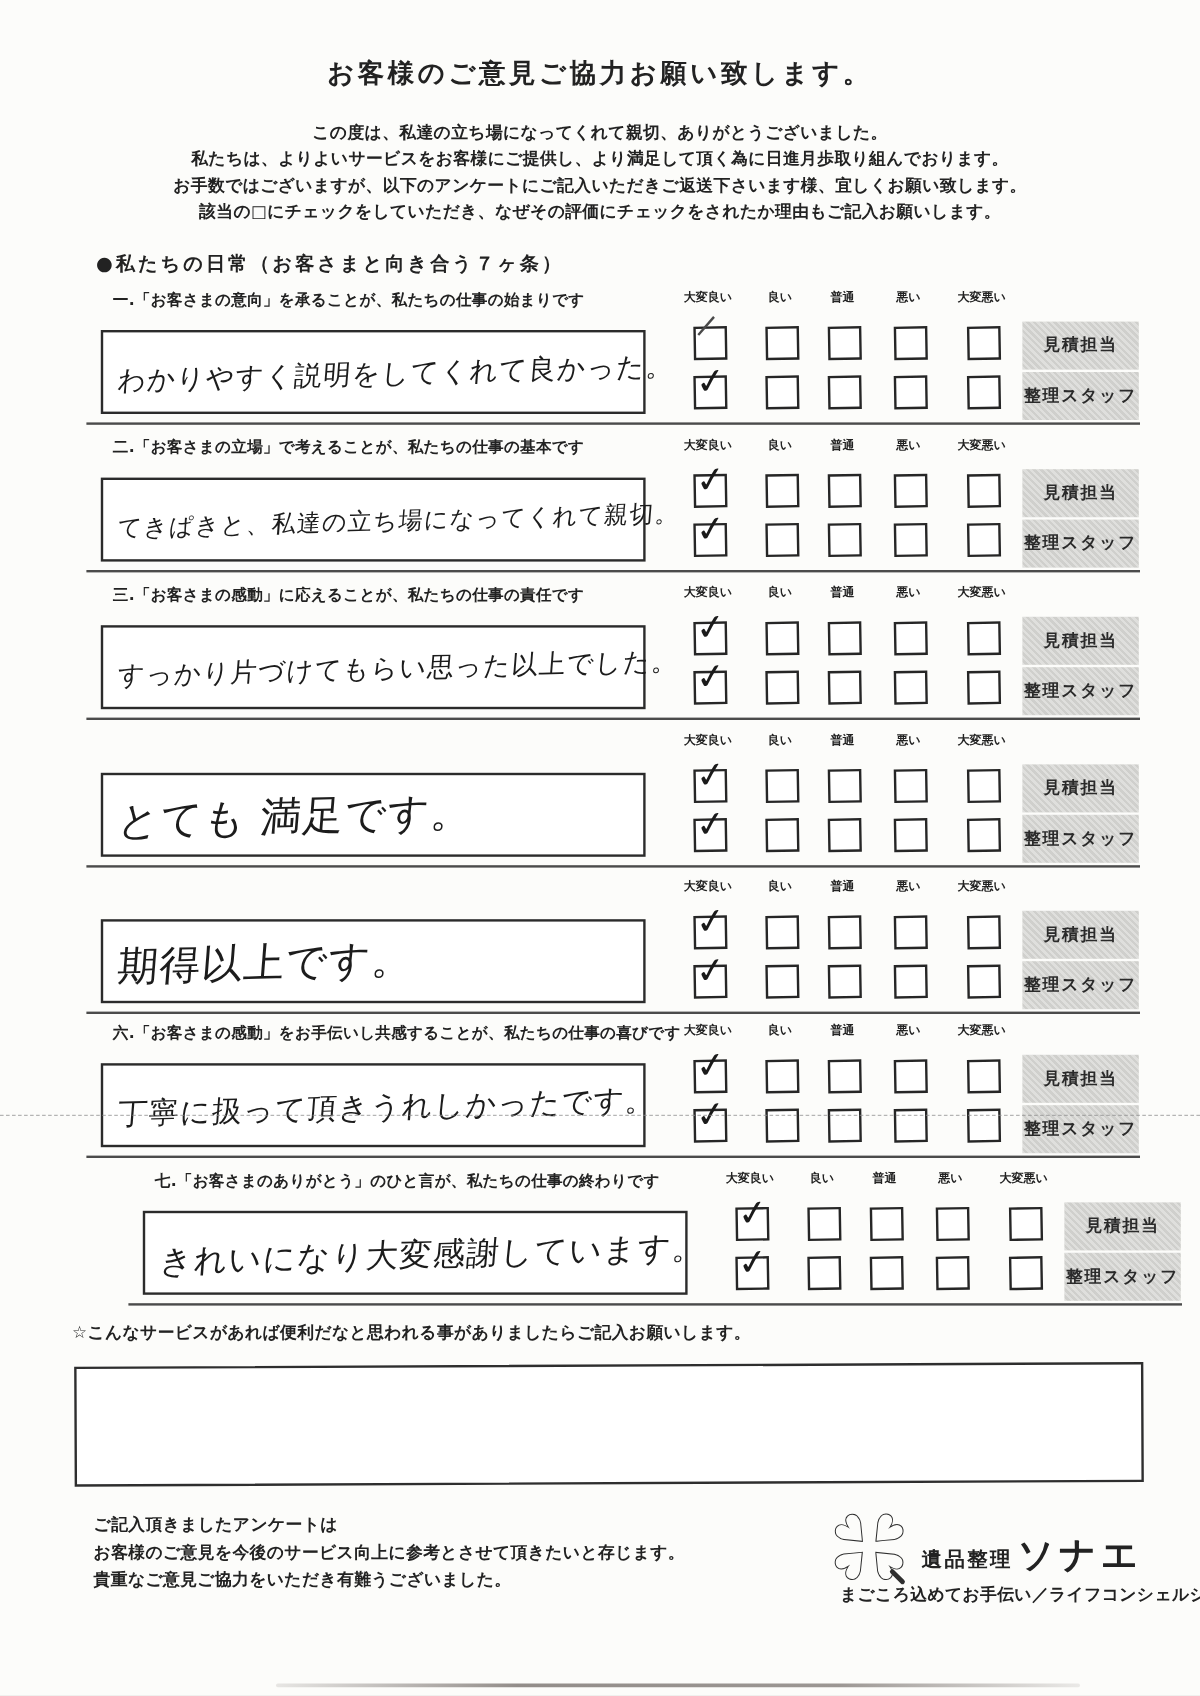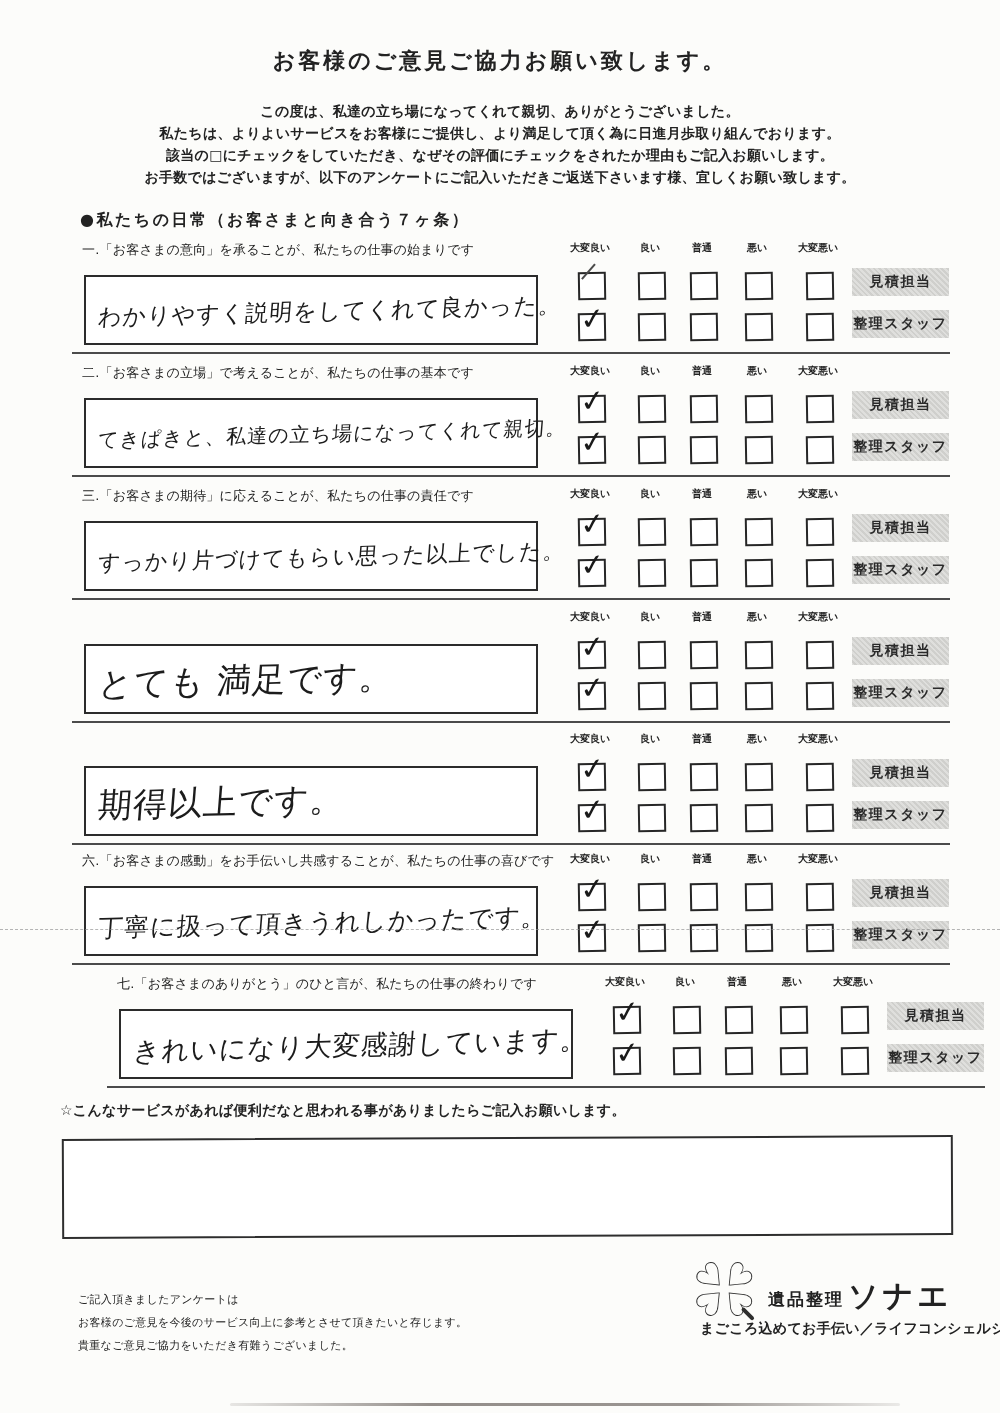--- a/index.html
+++ b/index.html
@@ -9,47 +9,47 @@
     font-family:"DejaVu Sans",sans-serif;overflow:hidden;
   }
   .title{position:absolute;top:46px;left:0;width:100%;text-align:center;
     font-size:22px;font-weight:bold;letter-spacing:3px;}
   .intro{position:absolute;top:100px;left:0;width:100%;text-align:center;
     font-size:14px;font-weight:bold;line-height:22px;letter-spacing:0.3px;}
   .section-header{position:absolute;top:210px;left:80px;
     font-size:16px;font-weight:bold;letter-spacing:2.5px;}
 
   .qblock{position:absolute;left:0;width:1000px;height:122px;}
-  .qlabel{position:absolute;left:82px;top:0;font-size:13px;font-weight:normal;letter-spacing:0.2px;}
+  .qlabel{position:absolute;left:94px;top:0;font-size:13px;font-weight:bold;letter-spacing:0.2px;}
   .rating-label{position:absolute;top:0;width:64px;text-align:center;
     font-size:10px;font-weight:600;white-space:nowrap;}
   .comment-box{position:absolute;left:84px;top:34px;width:450px;height:66px;
     border:2px solid #2b2b2b;background:#fff;}
   .handwriting{position:absolute;left:12px;top:50%;white-space:nowrap;
     transform:translateY(-46%) rotate(-1.5deg) skewX(-6deg);
     color:#1c1c1c;letter-spacing:1px;}
   .cbox{position:absolute;width:24px;height:24px;border:2px solid #262626;
     background:#fff;transform:rotate(-1deg);}
   .check{position:absolute;left:0px;top:-11px;font-size:30px;font-weight:bold;
     color:#1a1a1a;transform:rotate(-6deg);line-height:1;}
   .check-light{position:absolute;left:2px;top:4px;width:20px;height:0;
     border-top:2px solid #4a4a4a;transform:rotate(-48deg);transform-origin:left center;}
-  .badge{position:absolute;left:852px;width:97px;height:28px;
+  .badge{position:absolute;left:852px;width:97px;height:40px;
     background:var(--badge,#d6d6d3);
     background-image:repeating-linear-gradient(45deg,rgba(255,255,255,.22) 0 2px,rgba(0,0,0,0.03) 2px 4px);
     display:flex;align-items:center;justify-content:center;
     font-size:14px;font-weight:bold;letter-spacing:1.5px;color:#2a2a2a;}
   .separator{position:absolute;left:72px;top:111px;width:878px;height:2px;background:#4b4b4b;}
 
   .fold-line{position:absolute;top:929px;left:0;width:1000px;height:0;
     border-top:1px dashed #8f8f8f;opacity:.65;}
   .free-prompt{position:absolute;left:60px;top:1102px;font-size:14px;font-weight:bold;letter-spacing:0.3px;}
   .free-box{position:absolute;left:62px;top:1137px;width:887px;height:96px;
     border:2px solid #2e2e2e;background:#fff;transform:rotate(-0.25deg);}
-  .footer{position:absolute;left:78px;top:1288px;font-size:11px;font-weight:normal;line-height:23px;letter-spacing:0.3px;}
+  .footer{position:absolute;left:78px;top:1260px;font-size:14px;font-weight:bold;line-height:23px;letter-spacing:0.3px;}
 
   .logo{position:absolute;left:698px;top:1262px;width:262px;height:80px;}
   .clover{position:absolute;left:0;top:2px;width:60px;height:58px;}
   .petal{position:absolute;font-size:34px;line-height:34px;color:#2e2e2e;font-weight:bold;}
   .p1{left:-2px;top:-4px;transform:rotate(-45deg);}
   .p2{left:24px;top:-4px;transform:rotate(45deg);}
   .p3{left:-2px;top:20px;transform:rotate(-135deg);}
   .p4{left:24px;top:20px;transform:rotate(135deg);}
   .stem{position:absolute;left:42px;top:48px;width:16px;height:3.5px;background:#2e2e2e;
     border-radius:2px;transform:rotate(45deg);}
@@ -62,22 +62,22 @@
 </head>
 <body>
 
 <div class="page" style="--ink: #222222; --paper: #fcfcfa; --badge: #d6d6d3;">
 
   <div class="title">お客様のご意見ご協力お願い致します。</div>
 
   <div class="intro">
     <div>この度は、私達の立ち場になってくれて親切、ありがとうございました。</div>
     <div>私たちは、よりよいサービスをお客様にご提供し、より満足して頂く為に日進月歩取り組んでおります。</div>
+    <div>お手数ではございますが、以下のアンケートにご記入いただきご返送下さいます様、宜しくお願い致します。</div>
     <div>該当の□にチェックをしていただき、なぜその評価にチェックをされたか理由もご記入お願いします。</div>
-    <div>お手数ではございますが、以下のアンケートにご記入いただきご返送下さいます様、宜しくお願い致します。</div>
   </div>
 
   <div class="section-header">●私たちの日常（お客さまと向き合う７ヶ条）</div>
 
   <div>
       <div class="qblock" style="top: 241px;">
         <div class="qlabel">一.「お客さまの意向」を承ることが、私たちの仕事の始まりです</div>
         <div class="rating-label" style="left: 558px;">大変良い</div>
         <div class="rating-label" style="left: 618px;">良い</div>
         <div class="rating-label" style="left: 670px;">普通</div>
@@ -126,21 +126,21 @@
           <div class="check">✓</div>
         </div>
         <div class="cbox" style="left: 638px; top: 72px;"></div>
         <div class="cbox" style="left: 690px; top: 72px;"></div>
         <div class="cbox" style="left: 745px; top: 72px;"></div>
         <div class="cbox" style="left: 806px; top: 72px;"></div>
         <div class="badge" style="top: 69px;">整理スタッフ</div>
         <div class="separator"></div>
       </div>
       <div class="qblock" style="top: 487px;">
-        <div class="qlabel">三.「お客さまの期待」に応えることが、私たちの仕事の責任です</div>
+        <div class="qlabel">三.「お客さまの感動」に応えることが、私たちの仕事の責任です</div>
         <div class="rating-label" style="left: 558px;">大変良い</div>
         <div class="rating-label" style="left: 618px;">良い</div>
         <div class="rating-label" style="left: 670px;">普通</div>
         <div class="rating-label" style="left: 725px;">悪い</div>
         <div class="rating-label" style="left: 786px;">大変悪い</div>
         <div class="comment-box">
           <div class="handwriting" style="font-size: 22px;">すっかり片づけてもらい思った以上でした。</div>
         </div>
         <div class="cbox" style="left: 578px; top: 31px;">
           <div class="check">✓</div>

